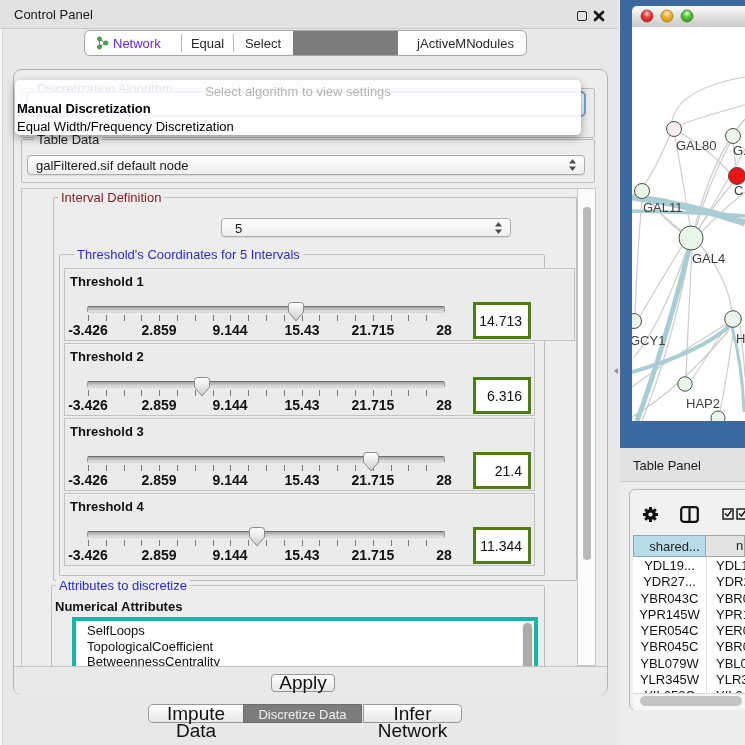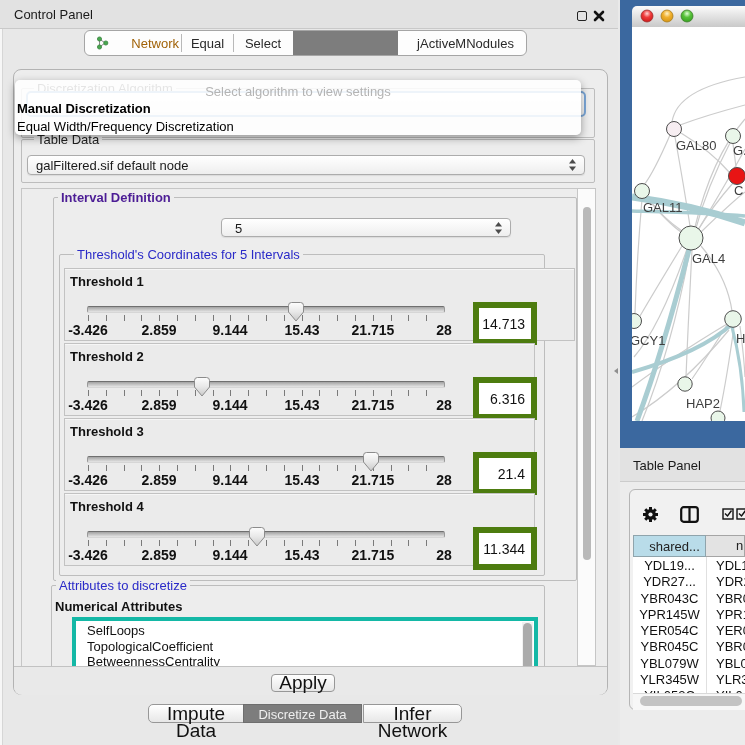--- a/index.html
+++ b/index.html
@@ -5,21 +5,21 @@
 .abs{position:absolute;}
 .grouptitle{position:absolute;top:-8px;left:7px;background:#ededed;padding:0 3px;font-size:13px;line-height:15px;}
 .combo{position:absolute;border:1px solid #acacac;border-radius:4px;background:linear-gradient(#ffffff,#eeeeee);box-shadow:0 1px 1px rgba(0,0,0,0.08);}
 .combo .ctext{position:absolute;left:13px;top:50%;transform:translateY(-50%);font-size:13px;color:#1a1a1a;white-space:nowrap;}
 .arrows{position:absolute;right:7px;top:50%;transform:translateY(-50%);}
 .tpanel{position:absolute;left:42px;width:469px;height:71px;border:1px solid #c2c2c2;background:#ebebeb;box-shadow:inset 0 1px 0 #f6f6f6;}
 .tlabel{position:absolute;left:5px;top:5px;font-weight:bold;font-size:13px;color:#111;}
 .track{position:absolute;left:22px;top:37px;width:356px;height:5px;background:linear-gradient(#a2a2a2,#e6e6e6);border-top:1px solid #6f6f6f;border-left:1px solid #9a9a9a;border-right:1px solid #9a9a9a;border-bottom:1px solid #d6d6d6;border-radius:2px;}
 .ticks{position:absolute;left:23px;top:46px;width:356px;height:6px;background:repeating-linear-gradient(to right,#7a7a7a 0 1px,transparent 1px 17.8px);}
 .ticklbl{position:absolute;top:53px;font-size:14px;font-weight:bold;color:#111;transform:translateX(-50%);white-space:nowrap;}
-.tfield{position:absolute;left:408px;top:33px;width:52px;height:31px;background:#fff;border:6px solid #4d7c0f;}
+.tfield{position:absolute;left:408px;top:33px;width:52px;height:31px;background:#fff;border:3px solid #4d7c0f;}
 .tfield span{position:absolute;right:6px;top:8px;font-size:14px;color:#111;}
 .thumb{position:absolute;top:33px;}
 .btn{position:absolute;border:1px solid #979797;border-radius:4px;background:linear-gradient(#ffffff,#e7e7e7);font-size:19px;color:#111;text-align:center;}
 </style></head>
 <body>
 
 <div class="abs" style="left:0;top:0;width:618px;height:745px;background:#e8e8e8;"></div>
 <div class="abs" style="left:0;top:28px;width:2px;height:717px;background:#f7f7f7;border-right:1px solid #d6d6d6;"></div>
 <div class="abs" style="left:0;top:0;width:618px;height:28px;background:#e2e2e2;border-bottom:1px solid #c9c9c9;"></div>
 <div class="abs" style="left:14px;top:7px;font-size:13px;color:#1a1a1a;">Control Panel</div>
@@ -28,21 +28,21 @@
     <path d="M2 2 L10 10 M10 2 L2 10" stroke="#111" stroke-width="2.6" stroke-linecap="round"></path>
   </svg>
 
 <div class="abs" style="left:84px;top:30px;width:443px;height:26px;background:#fdfdfd;border:1px solid #a5a5a5;border-radius:6px;box-sizing:border-box;"></div>
 <svg class="abs" style="left:96px;top:36px;" width="13" height="14" viewBox="0 0 13 14">
     <path d="M3.5 3.5 V10.5 M4.5 3.8 L9 6.8 M4.5 10.2 L9 7.2" stroke="#8a8a8a" stroke-width="1" fill="none"></path>
     <circle cx="3.5" cy="3" r="2.1" fill="#49a74f" stroke="#2d7a33" stroke-width="0.7"></circle>
     <circle cx="3.5" cy="11" r="2.1" fill="#49a74f" stroke="#2d7a33" stroke-width="0.7"></circle>
     <circle cx="9.8" cy="7" r="2.1" fill="#49a74f" stroke="#2d7a33" stroke-width="0.7"></circle>
   </svg>
-<div class="abs" style="left:113px;top:36px;width:66px;font-size:13px;color:#a16207;text-align:right;">Network</div>
+<div class="abs" style="left:113px;top:36px;width:66px;font-size:13px;color:#6d28d9;text-align:left;">Network</div>
 <div class="abs" style="left:181px;top:34px;width:1px;height:18px;background:#b9b9b9;"></div>
 <div class="abs" style="left:182px;top:36px;width:51px;font-size:13px;color:#2a2a2a;text-align:center;">Equal</div>
 <div class="abs" style="left:233px;top:34px;width:1px;height:18px;background:#b9b9b9;"></div>
 <div class="abs" style="left:234px;top:36px;width:58px;font-size:13px;color:#2a2a2a;text-align:center;">Select</div>
 <div class="abs" style="left:293px;top:31px;width:105px;height:24px;background:#7d7d7d;"></div>
 <div class="abs" style="left:293px;top:36px;width:105px;font-size:13px;color:#efefef;text-align:center;margin-top:35px;">Cyni Toolbox</div>
 <div class="abs" style="left:402px;top:36px;width:127px;font-size:13px;color:#2a2a2a;text-align:center;">jActiveMNodules</div>
 
 <div class="abs" style="left:13px;top:69px;width:595px;height:626px;background:#ededed;border:1px solid #b3b3b3;border-radius:8px;box-sizing:border-box;"></div>
 
@@ -59,21 +59,21 @@
         <path d="M4.5 1 L8 5.4 H1 Z" fill="#4b4b4b"></path>
         <path d="M4.5 13 L1 8.6 H8 Z" fill="#4b4b4b"></path>
       </svg>
   </div>
 </div>
 
 <div class="abs" style="left:21px;top:188px;width:556px;height:478px;border:1px solid #c6c6c6;border-right:none;background:#ededed;overflow:hidden;">
 <div class="abs" style="left:0;top:0;width:556px;height:478px;">
 
   <div class="abs" style="left:31px;top:8px;width:522px;height:382px;border:1px solid #bdbdbd;border-radius:2px;">
-    <span class="grouptitle" style="color:#4c1d95;left:4px;font-weight:bold;">Interval Definition</span>
+    <span class="grouptitle" style="color:#7f1d1d;left:4px;">Interval Definition</span>
   </div>
   <div class="combo" style="left:199px;top:29px;width:288px;height:17px;">
     <span class="ctext">5</span>
     <svg class="arrows" width="9" height="14" viewBox="0 0 9 14">
           <path d="M4.5 1 L8 5.4 H1 Z" fill="#4b4b4b"></path>
           <path d="M4.5 13 L1 8.6 H8 Z" fill="#4b4b4b"></path>
         </svg>
   </div>
 
   <div class="abs" style="left:37px;top:65px;width:484px;height:320px;border:1px solid #bdbdbd;border-radius:2px;">

